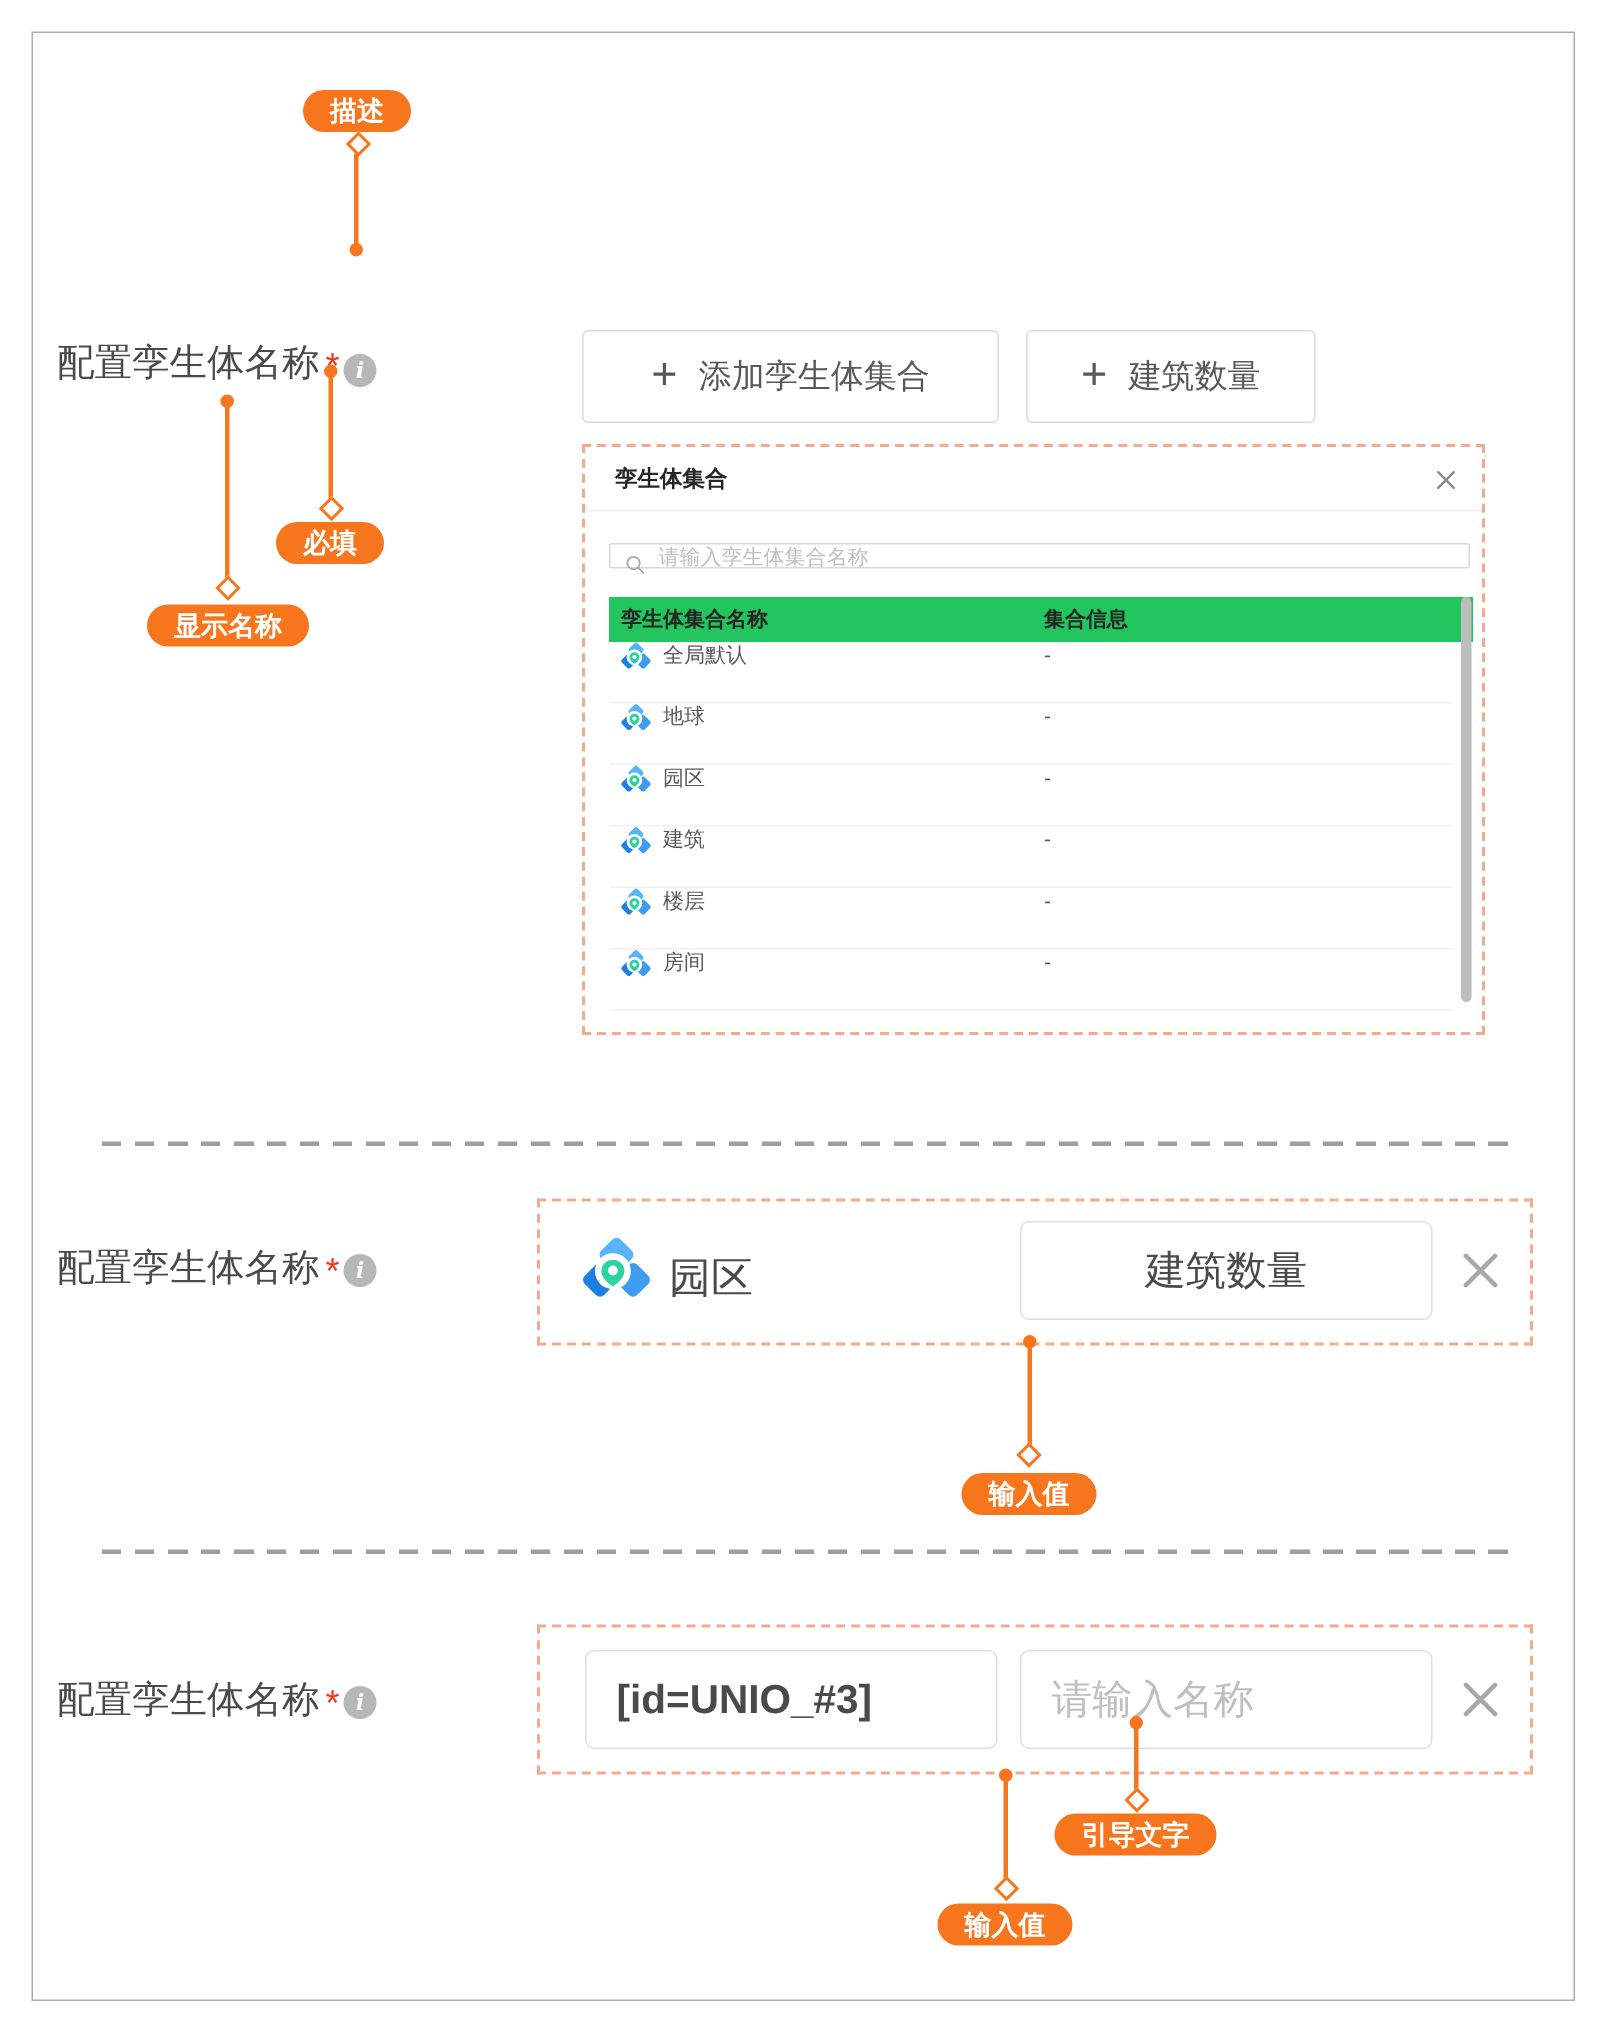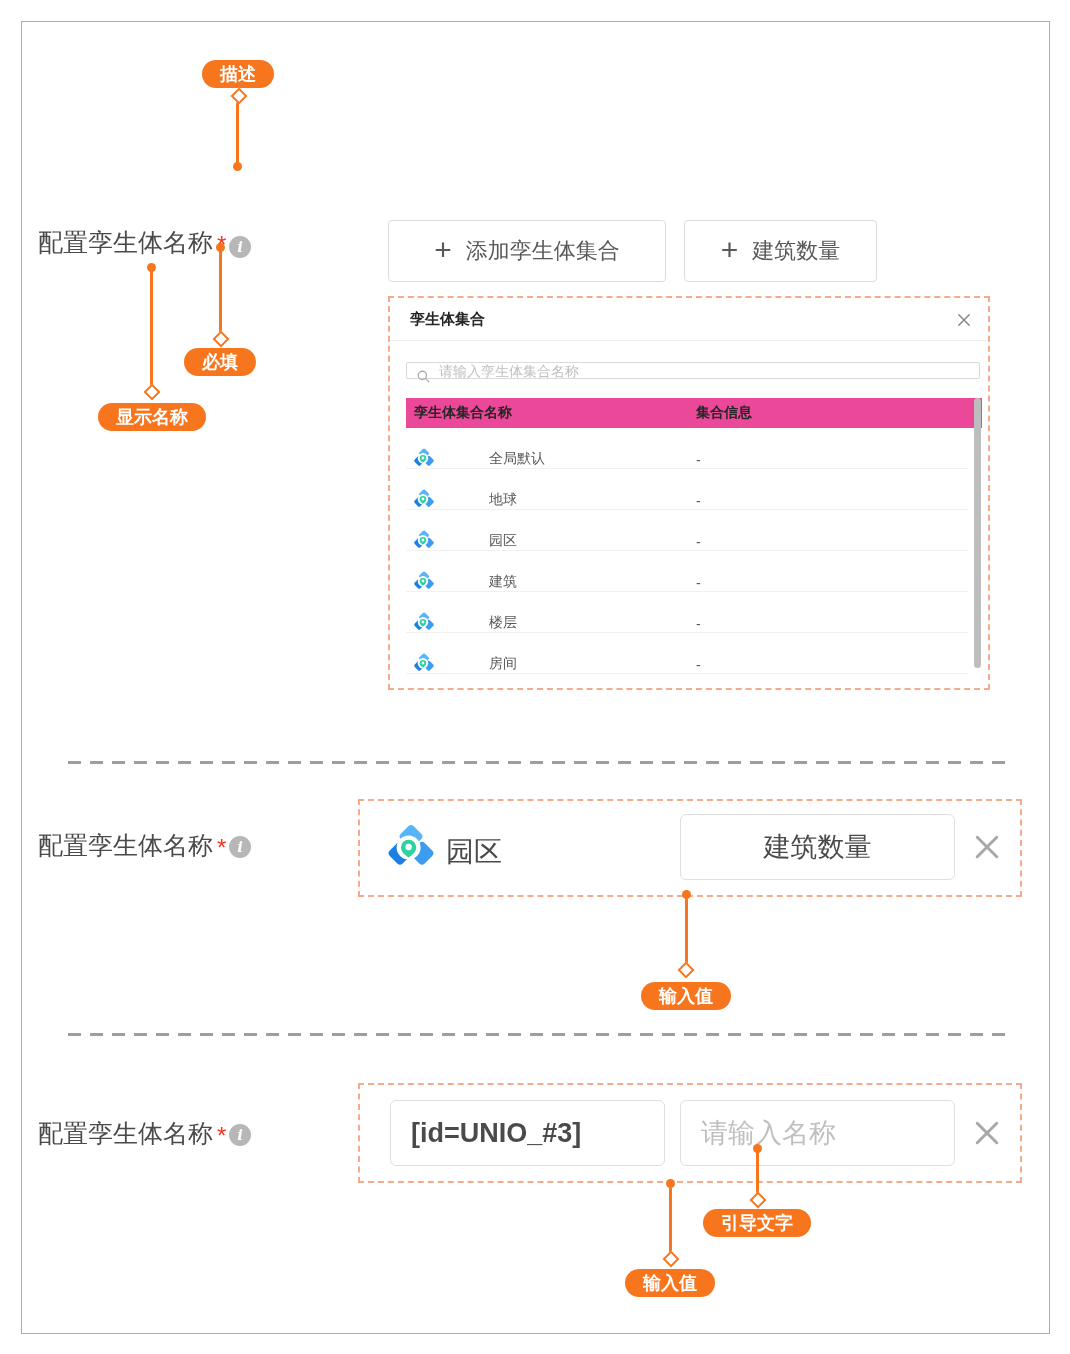--- a/index.html
+++ b/index.html
@@ -38,26 +38,26 @@
   .panel{position:absolute;left:388px;top:296px;width:602px;height:394px;border:2px dashed #F4AB8C;
     box-sizing:border-box;background:#fff;}
   .panel-title{position:absolute;left:20px;top:12px;font-size:15px;font-weight:bold;color:#262626;}
   .panel-x{position:absolute;right:16px;top:14px;width:16px;height:16px;color:#8C8C8C;cursor:pointer;}
   .panel-divider{position:absolute;left:0;right:0;top:42px;border-top:1px solid #EFEFEF;}
   .search{position:absolute;left:16px;top:64px;width:574px;height:17px;box-sizing:border-box;
     border:1px solid #D9D9D9;border-radius:2px;background:#fff;padding:0 8px 0 32px;
     font-size:14px;color:#4a4a4a;font-family:inherit;}
   .search::placeholder{color:#BFBFBF;}
   .search-ic{position:absolute;left:26px;top:71px;width:15px;height:15px;color:#ABABAB;}
-  .thead{position:absolute;left:16px;top:100px;width:576px;height:30px;background:#ec4899;
+  .thead{position:absolute;left:16px;top:100px;width:576px;height:30px;background:#22c55e;
     display:flex;align-items:center;box-sizing:border-box;}
   .thead .c1{padding-left:8px;font-size:14px;font-weight:bold;color:#262626;}
   .thead .c2{position:absolute;left:290px;font-size:14px;font-weight:bold;color:#262626;}
   .tbody{position:absolute;left:16px;top:130px;width:562px;}
-  .trow{position:relative;height:40px;border-bottom:1px solid #F1F1F1;display:flex;align-items:flex-end;cursor:pointer;gap:47px;}
+  .trow{position:relative;height:40px;border-bottom:1px solid #F1F1F1;display:flex;align-items:flex-start;cursor:pointer;}
   .trow .ric{margin-left:8px;width:20px;height:20px;flex:0 0 20px;}
   .trow .rname{margin-left:8px;font-size:14px;color:#595959;}
   .trow .rinfo{position:absolute;left:290px;font-size:14px;color:#595959;}
   .scrollbar{position:absolute;left:584px;top:100px;width:7px;height:270px;border-radius:4px;background:#BDBDBD;cursor:pointer;}
 
   
   .divider{position:absolute;height:3px;width:938px;left:68px;
     background:repeating-linear-gradient(to right,#9E9E9E 0 13px,transparent 13px 22px);}
 
   

